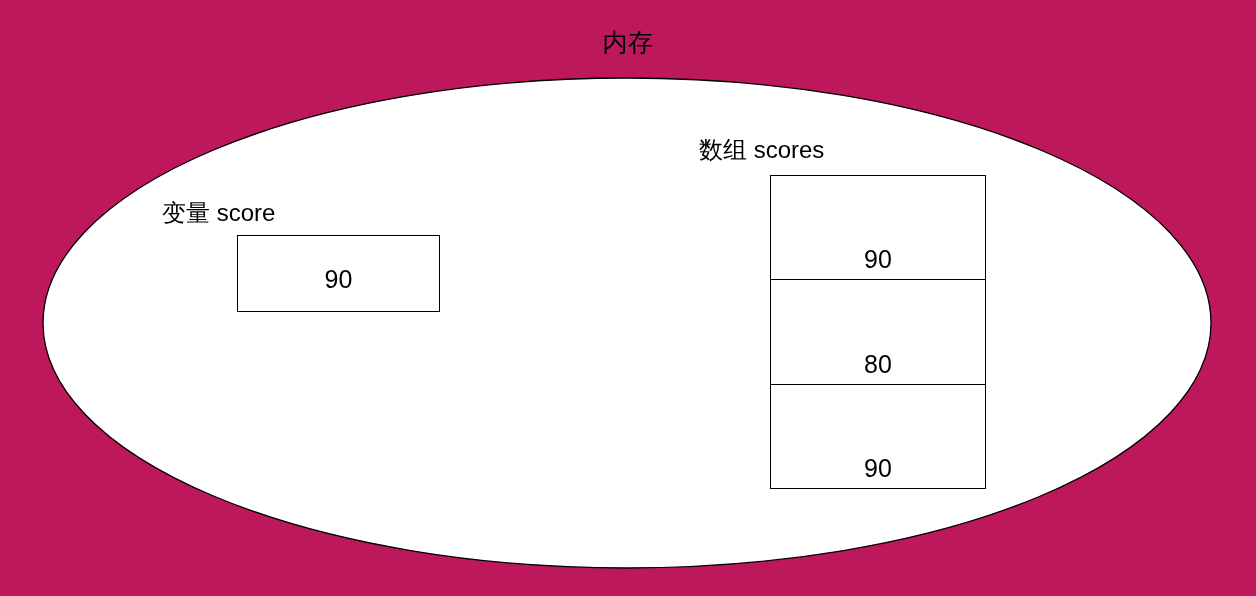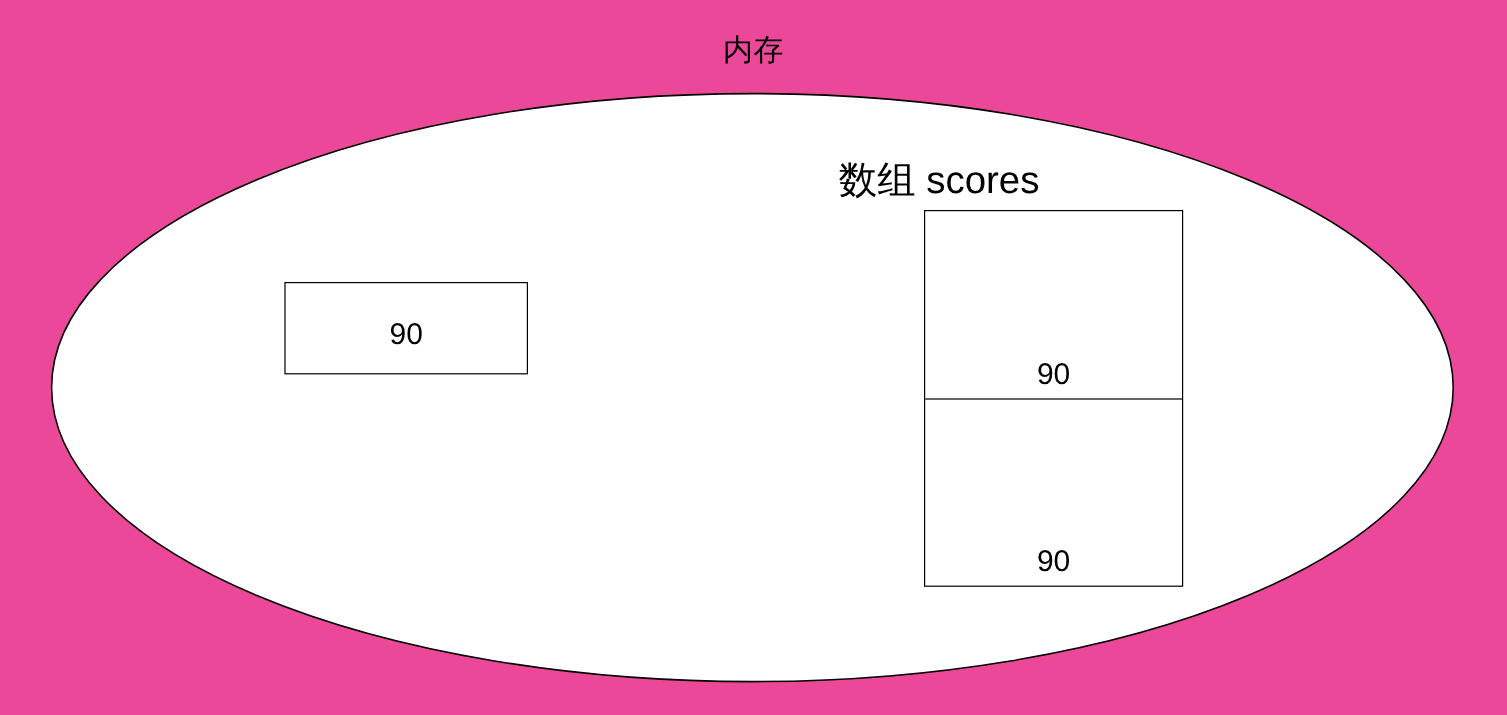--- a/index.html
+++ b/index.html
@@ -4,21 +4,21 @@
 <style>
   html, body {
     margin: 0;
     padding: 0;
     background: #ffffff;
   }
   #canvas {
     position: relative;
     width: 1256px;
     height: 596px;
-    background: #ec4899;
+    background: #be185d;
     overflow: hidden;
     font-family: "Liberation Sans", "DejaVu Sans", sans-serif;
     color: #000000;
   }
   #memory-ellipse-svg {
     position: absolute;
     left: 0;
     top: 0;
     width: 1256px;
     height: 596px;
@@ -29,21 +29,21 @@
     top: 26px;
     width: 1256px;
     text-align: center;
     font-size: 25px;
     line-height: 33px;
     letter-spacing: 0.5px;
     white-space: nowrap;
   }
   .field-label {
     position: absolute;
-    font-size: 32px;
+    font-size: 24px;
     line-height: 30px;
     white-space: nowrap;
   }
   #variable-label {
     left: 162px;
     top: 198px;
   }
   #array-label {
     left: 699px;
     top: 135px;
@@ -102,29 +102,33 @@
 <body>
 
 <div id="canvas">
 
   <svg id="memory-ellipse-svg" viewBox="0 0 1256 596">
     <ellipse cx="627" cy="323" rx="584" ry="245" fill="#ffffff" stroke="#000000" stroke-width="1.3"></ellipse>
   </svg>
 
   <div class="diagram-title">内存</div>
 
+  <div class="field-label" id="variable-label">变量 score</div>
 
   <div id="variable-box">
     <div class="cell-value">90</div>
   </div>
 
   <div class="field-label" id="array-label">数组 scores</div>
 
   <div id="array-box">
     <div class="array-cell">
       <div class="cell-value">90</div>
     </div>
     <div class="array-cell">
+      <div class="cell-value">80</div>
+    </div>
+    <div class="array-cell">
       <div class="cell-value">90</div>
     </div>
   </div>
 
 </div>
 
 </body></html>

